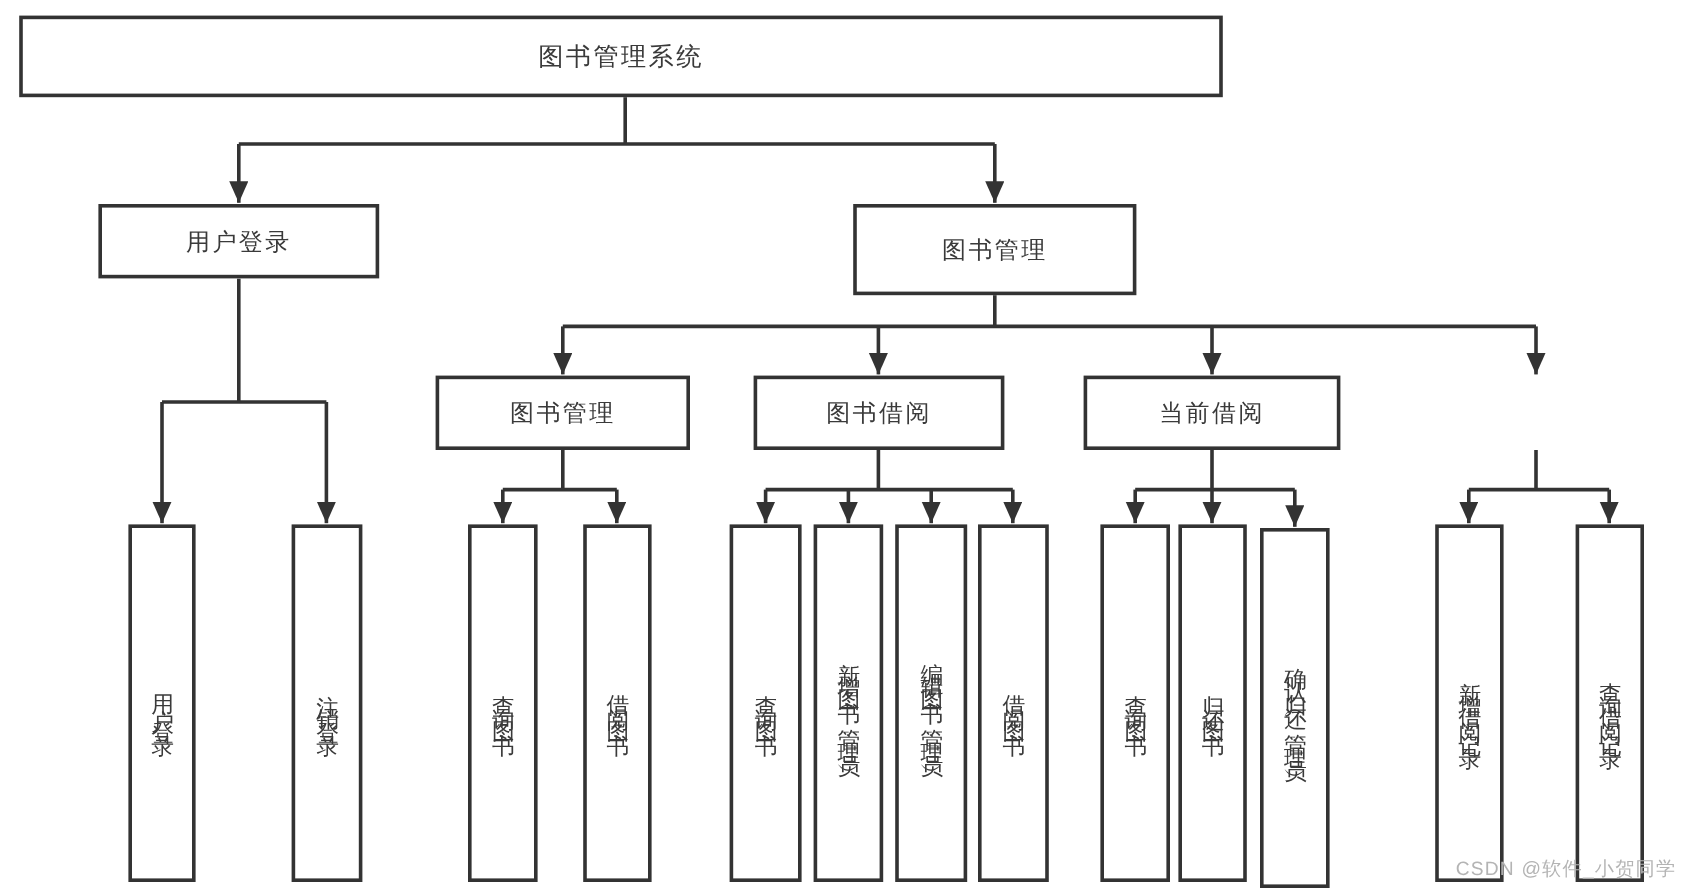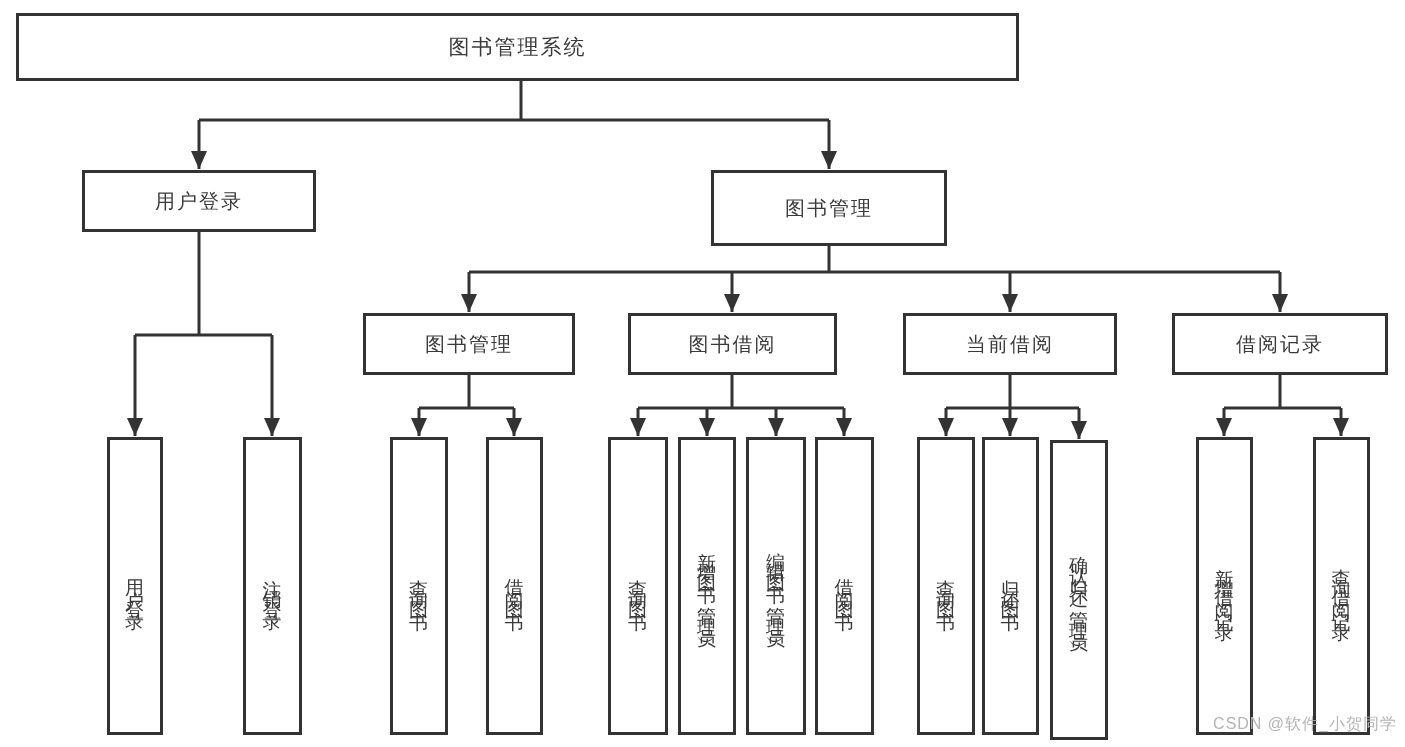--- a/index.html
+++ b/index.html
@@ -82,21 +82,20 @@
   </svg>
 
   <div class="hnode root" style="left:16px;top:13px;width:1003px;height:68px">图书管理系统</div>
 
   <div class="hnode" style="left:82px;top:170px;width:234px;height:62px">用户登录</div>
   <div class="hnode" style="left:711px;top:170px;width:236px;height:76px">图书管理</div>
 
   <div class="hnode" style="left:363px;top:313px;width:212px;height:62px">图书管理</div>
   <div class="hnode" style="left:628px;top:313px;width:209px;height:62px">图书借阅</div>
   <div class="hnode" style="left:903px;top:313px;width:214px;height:62px">当前借阅</div>
-  <div class="hnode" style="left:1172px;top:313px;width:216px;height:62px">借阅记录</div>
 
   <div class="vnode" style="left:107px;top:437px;width:56px;height:298px">用户登录</div>
   <div class="vnode" style="left:243px;top:437px;width:59px;height:298px">注销登录</div>
 
   <div class="vnode" style="left:390px;top:437px;width:58px;height:298px">查询图书</div>
   <div class="vnode" style="left:486px;top:437px;width:57px;height:298px">借阅图书</div>
 
   <div class="vnode" style="left:608px;top:437px;width:60px;height:298px">查询图书</div>
   <div class="vnode" style="left:678px;top:437px;width:58px;height:298px">新增图书（管理员）</div>
   <div class="vnode" style="left:746px;top:437px;width:60px;height:298px">编辑图书（管理员）</div>

